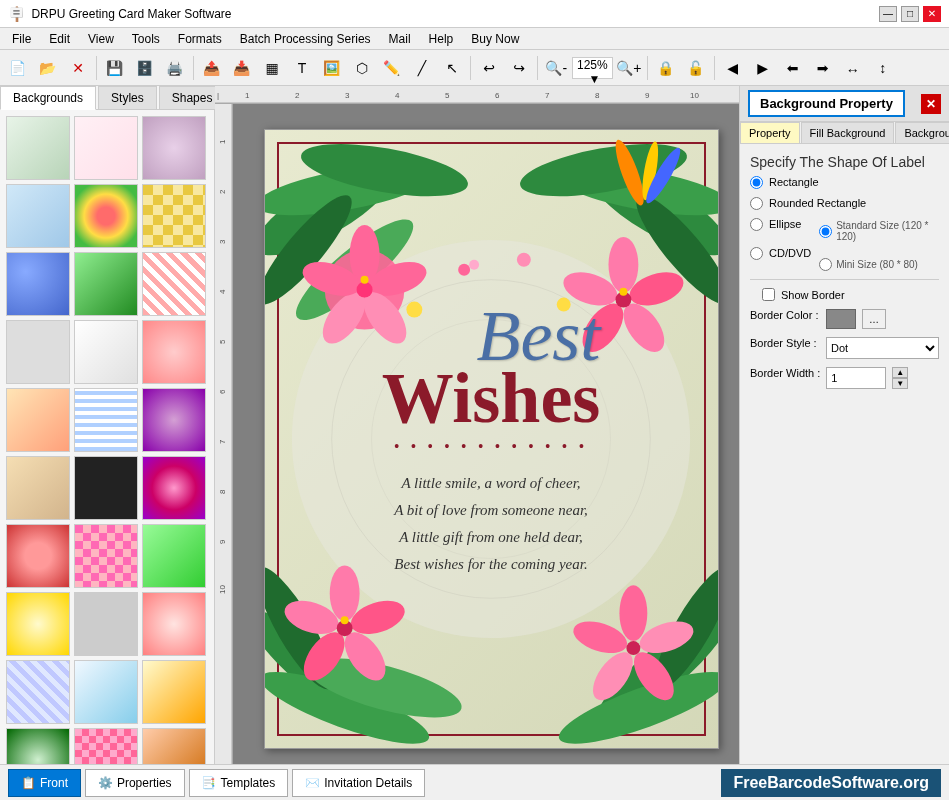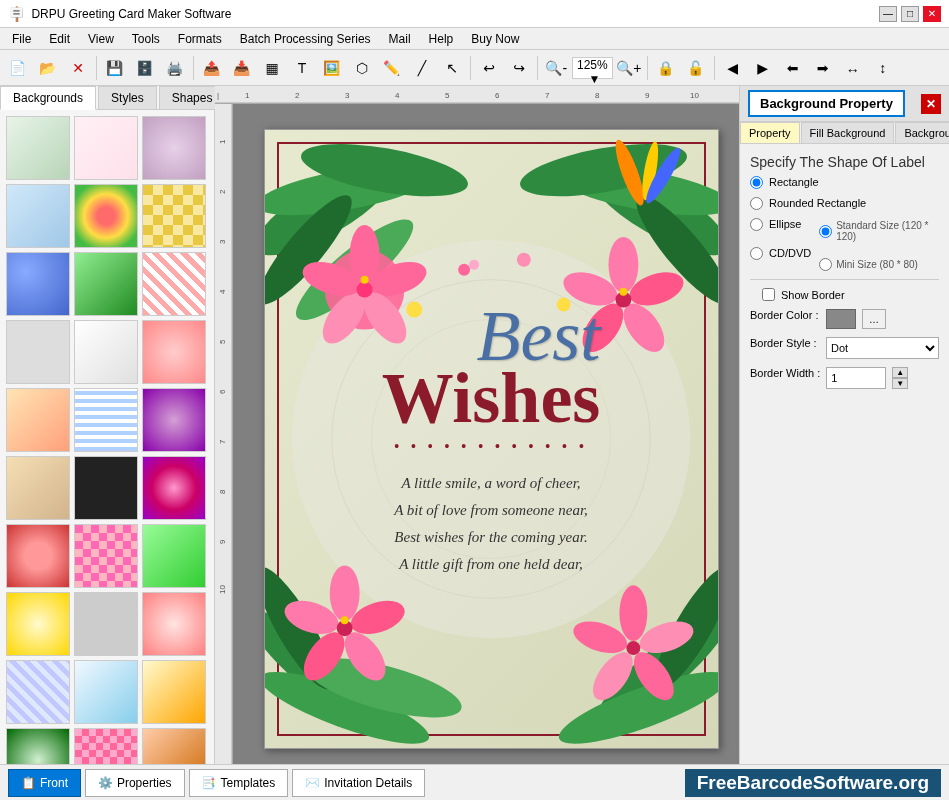--- a/index.html
+++ b/index.html
@@ -70,21 +70,21 @@
     .spin-btns { display: flex; flex-direction: column; }
     .spin-btn { width: 16px; height: 11px; border: 1px solid #aaa; background: #e1e1e1; cursor: pointer; font-size: 8px; display: flex; align-items: center; justify-content: center; line-height: 1; }
     .inline-radio-row { display: flex; align-items: center; gap: 4px; font-size: 10px; color: #555; }
     .inline-radio-row input { margin: 0; }
 
     
     #bottom-bar { height: 36px; background: #f0f0f0; border-top: 1px solid #ccc; display: flex; align-items: center; padding: 0 8px; gap: 4px; }
     .bottom-btn { display: flex; align-items: center; gap: 4px; padding: 4px 12px; border: 1px solid #aaa; background: white; cursor: pointer; font-size: 12px; height: 28px; }
     .bottom-btn.active { background: #0078d7; color: white; border-color: #005a9e; }
     .bottom-spacer { flex: 1; }
-    #website-badge { background: #1a5276; color: white; font-size: 19px; font-weight: bold; padding: 4px 12px; height: 28px; display: flex; align-items: center; }
+    #website-badge { background: #1a5276; color: white; font-size: 16px; font-weight: bold; padding: 4px 12px; height: 28px; display: flex; align-items: center; }
 
     
     ::-webkit-scrollbar { width: 8px; }
     ::-webkit-scrollbar-track { background: #e1e1e1; }
     ::-webkit-scrollbar-thumb { background: #aaa; border-radius: 2px; }
 
     
     .thumb-1 { background: linear-gradient(135deg, #e8f4e8, #b8d4b8); }
     .thumb-2 { background: linear-gradient(135deg, #fff0f5, #ffe0ea); }
     .thumb-3 { background: radial-gradient(circle, #e8d0e8, #c0a0c0); }
@@ -351,22 +351,22 @@
             <circle cx="300" cy="175" r="7" fill="#ffdd44"></circle>
           </svg>
 
           <div style="position:relative;z-index:2;text-align:center;padding:20px;">
             <div class="card-text-best">Best</div>
             <div class="card-text-wishes">Wishes</div>
             <div class="card-dots">• • • • • • • • • • • •</div>
             <div class="card-poem">
               <div>A little smile, a word of cheer,</div>
               <div>A bit of love from someone near,</div>
+              <div>A little gift from one held dear,</div>
               <div>Best wishes for the coming year.</div>
-              <div>A little gift from one held dear,</div>
             </div>
           </div>
         </div>
       </div>
     </div>
   </div>
 
   <div id="right-panel">
     <div id="prop-header">
       <div id="prop-title">Background Property</div>

